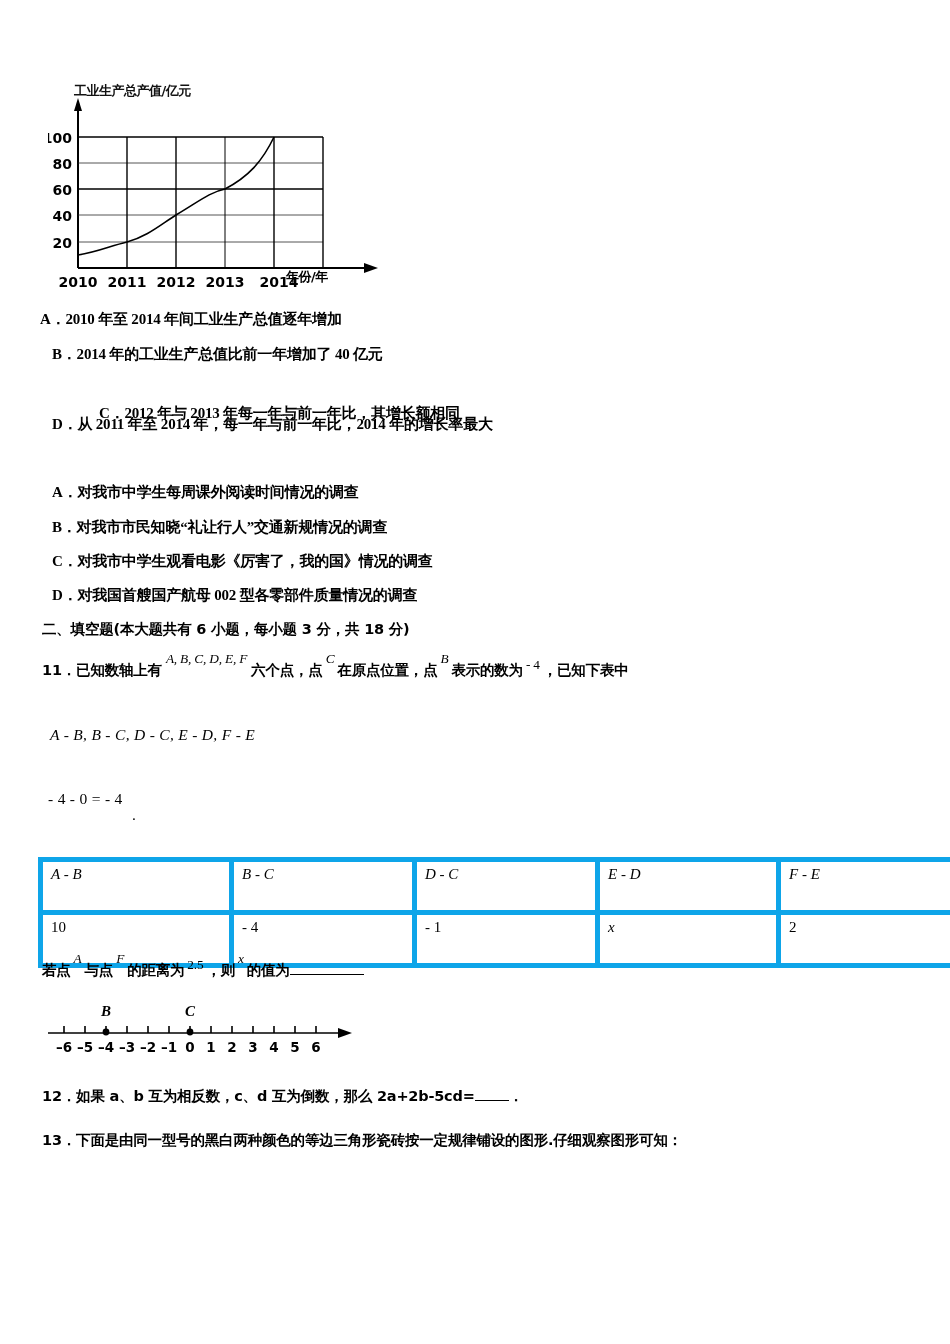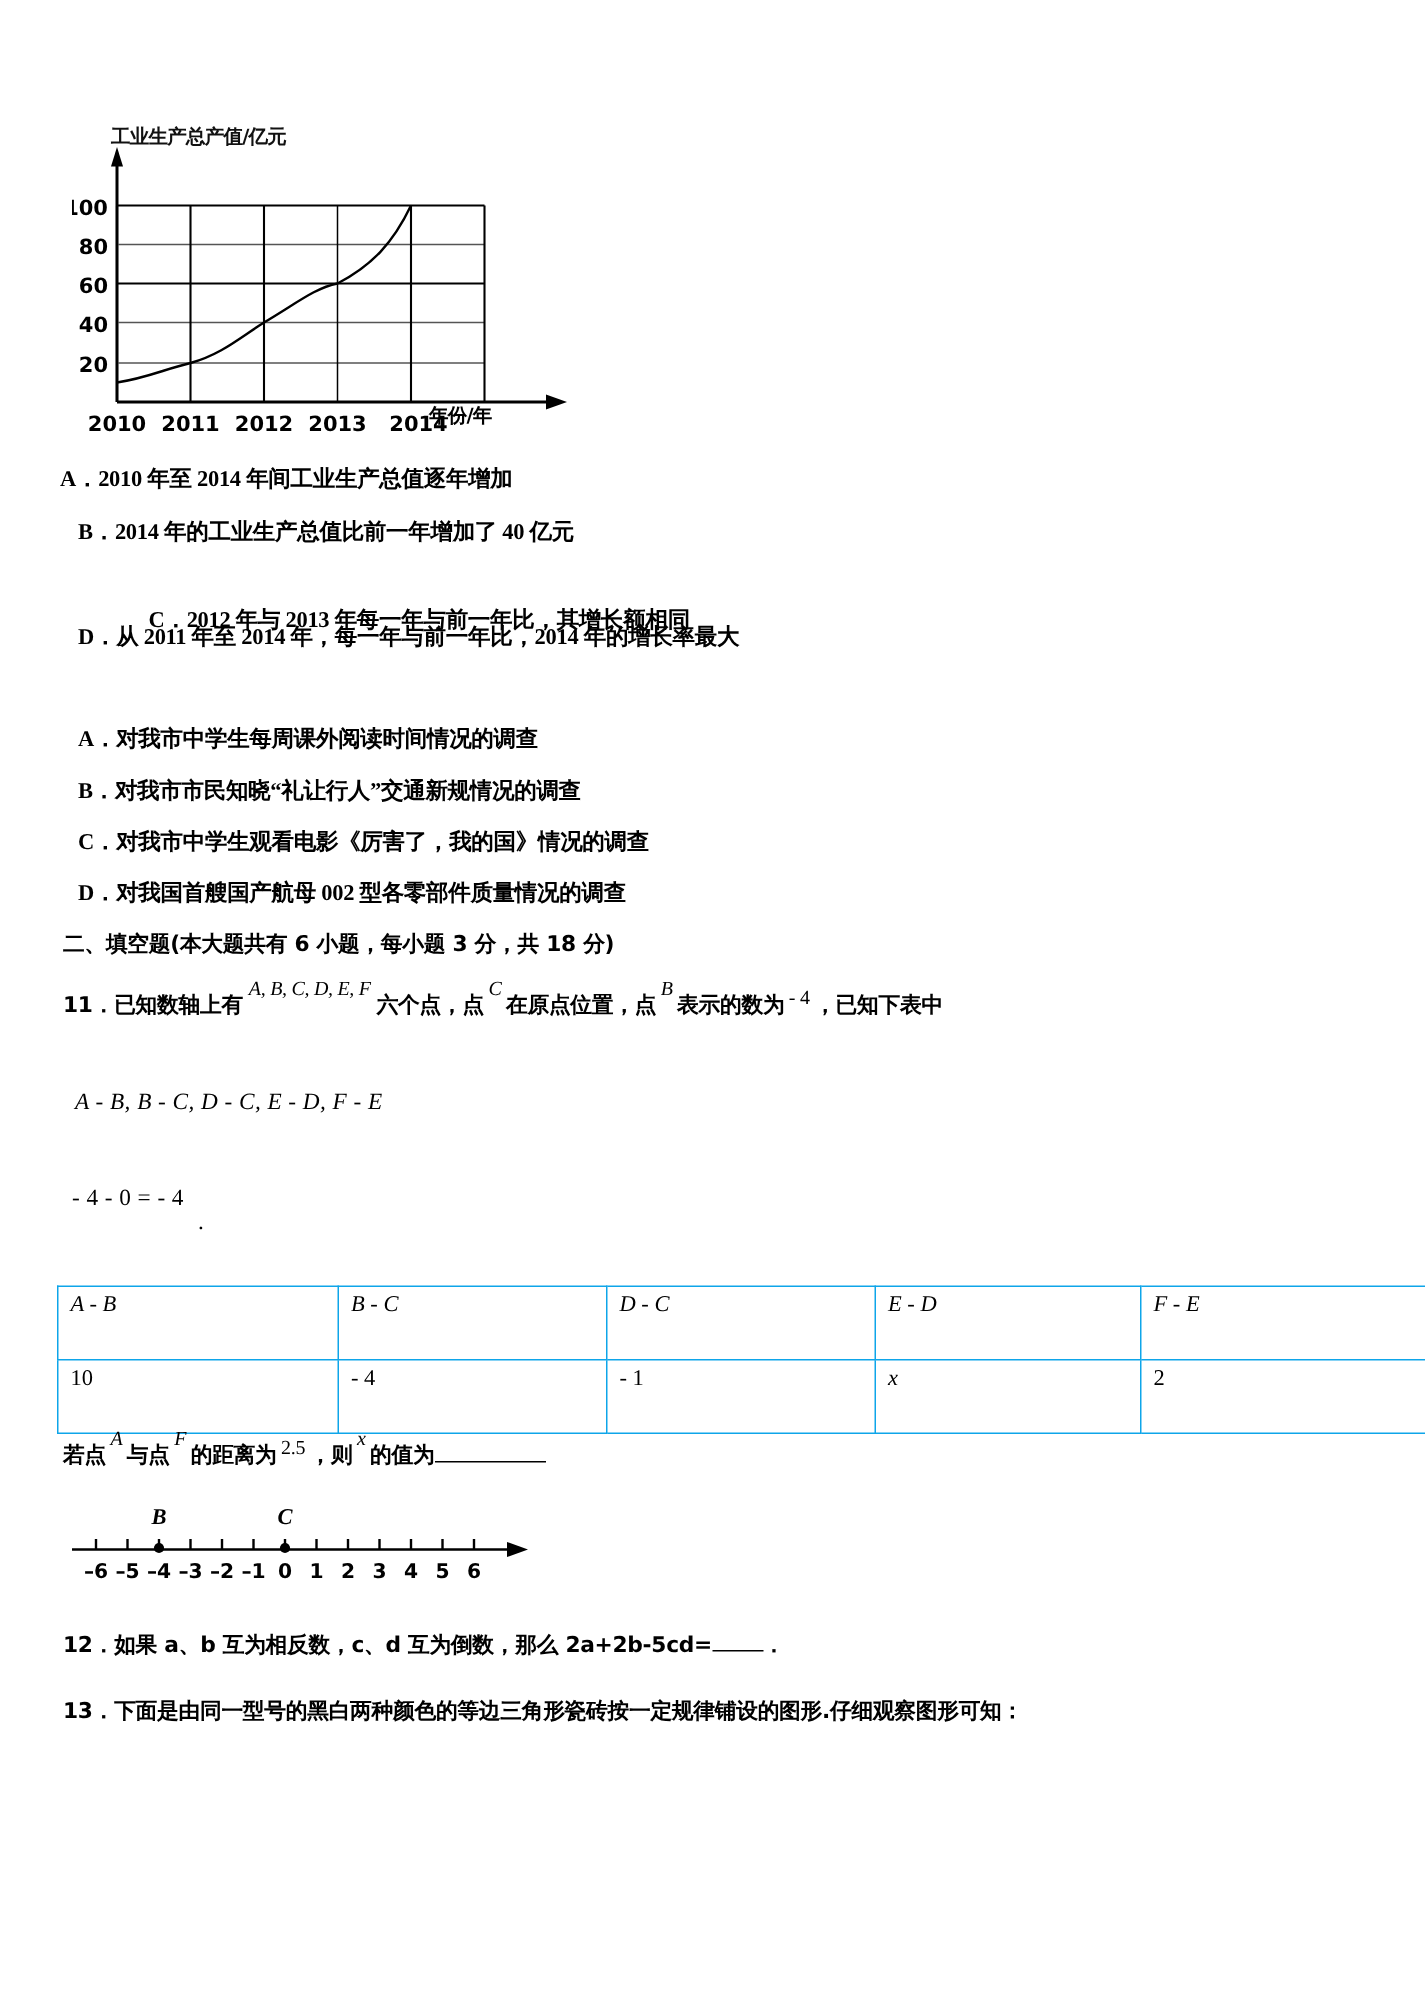--- a/index.html
+++ b/index.html
@@ -116,21 +116,21 @@
   
   .tbl {
     position: absolute;
     left: 38px;
     top: 857px;
     border-collapse: collapse;
     table-layout: fixed;
     width: 874px;
   }
   .tbl td {
-    border: 1px solid #0ea5e9;
+    border: 5px solid #0ea5e9;
     height: 44px;
     padding: 4px 0 0 8px;
     vertical-align: top;
     font-family: "Liberation Serif", "DejaVu Serif", serif;
     font-size: 15px;
     font-style: italic;
     font-weight: 400;
     color: #000;
   }
   .tbl td.val {

